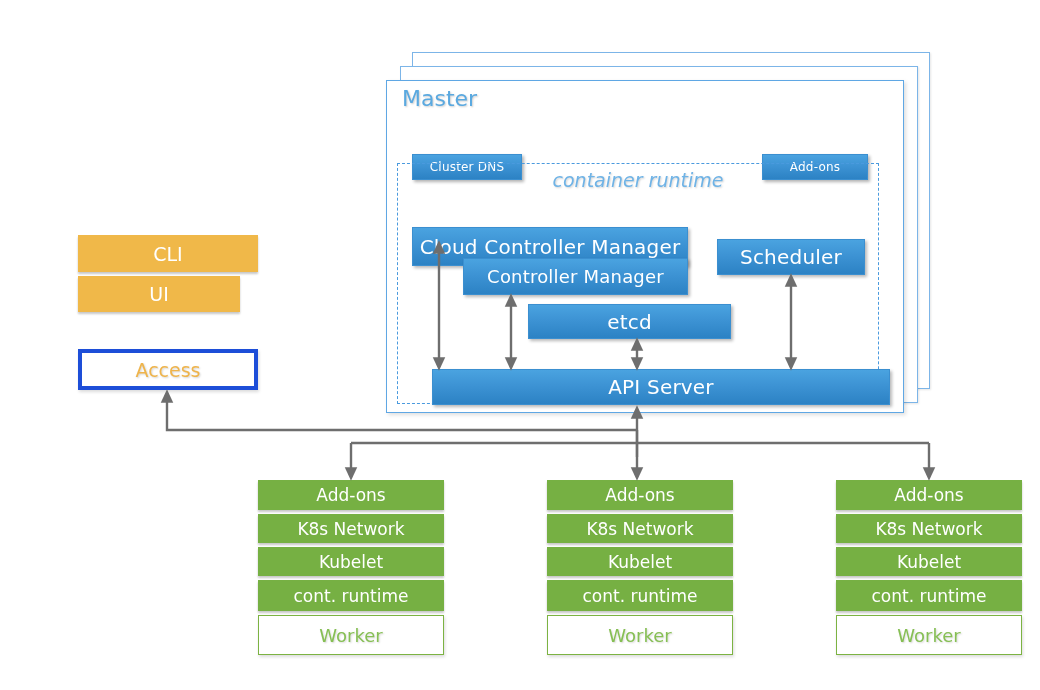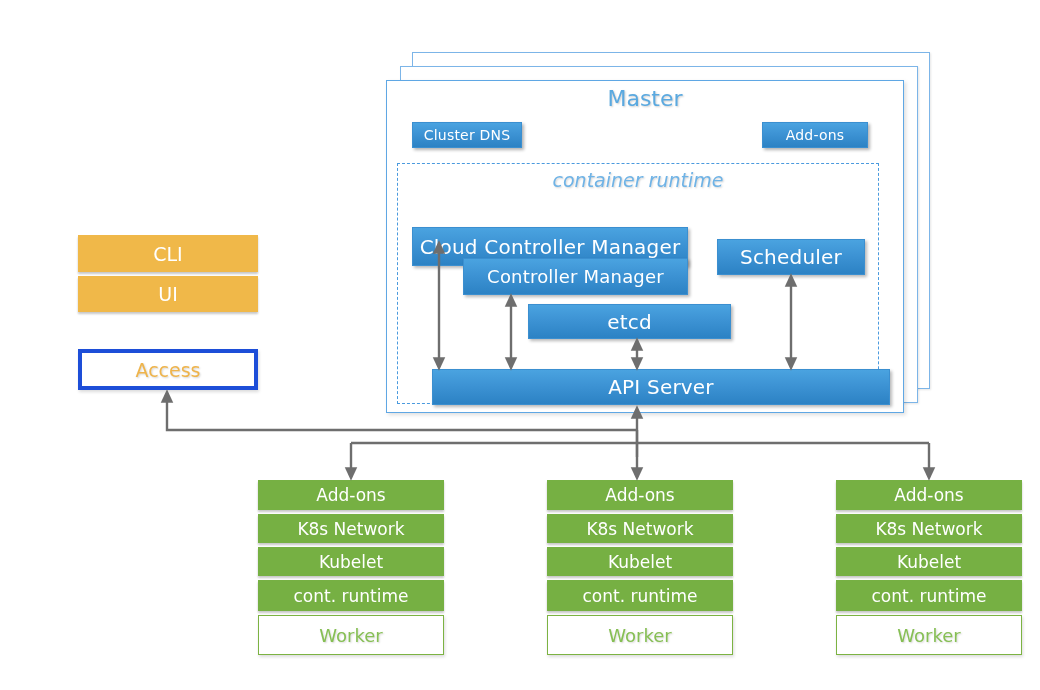--- a/index.html
+++ b/index.html
@@ -27,43 +27,44 @@
     display: flex;
     align-items: center;
     justify-content: center;
     box-sizing: border-box;
     box-shadow: 2px 2px 3px rgba(0,0,0,0.28);
     font-family: "DejaVu Sans", sans-serif;
     letter-spacing: 0.2px;
     white-space: nowrap;
   }
   .blue-box.small {
-    font-size: 14px;
+    font-size: 12px;
     box-shadow: 2px 2px 3px rgba(0,0,0,0.30);
+    margin-top: 32px;
   }
 
   
   .master-layer {
     border: 1px solid #7cb5e8;
     background: #ffffff;
     box-sizing: border-box;
     box-shadow: 1px 1px 2px rgba(0,0,0,0.10);
   }
   .master-front {
     border: 1px solid #5fa7e4;
     background: #ffffff;
     box-sizing: border-box;
     box-shadow: 2px 2px 4px rgba(0,0,0,0.13);
   }
   .master-title {
     color: #5aa9e0;
     font-size: 22px;
     font-family: "DejaVu Sans", sans-serif;
-    text-align: center;
     text-shadow: 1px 1px 2px rgba(0,0,0,0.20);
+    padding-left: 16px;
   }
   .runtime-box {
     border: 1px dashed #4a9ade;
     box-sizing: border-box;
     background: transparent;
   }
   .runtime-title {
     color: #6fb3e6;
     font-size: 19px;
     font-family: "DejaVu Sans", sans-serif;
@@ -157,21 +158,21 @@
 
   <div class="abs blue-box" style="left:463px; top:258px; width:225px; height:37px; font-size:18px;">Controller Manager</div>
 
   <div class="abs blue-box" style="left:528px; top:304px; width:203px; height:35px; font-size:20px;">etcd</div>
 
   <div class="abs blue-box" style="left:717px; top:239px; width:148px; height:36px; font-size:20px;">Scheduler</div>
 
   <div class="abs blue-box" style="left:432px; top:369px; width:458px; height:36px; font-size:20px;text-align:right;">API Server</div>
 
   <div class="abs amber-box" style="left:78px; top:235px; width:180px; height:37px;">CLI</div>
-  <div class="abs amber-box" style="left:78px; top:276px; width:180px; height:36px;">UI</div>
+  <div class="abs amber-box" style="left:78px; top:276px; width:162px; height:36px;">UI</div>
   <div class="abs access-box" style="left:78px; top:349px; width:180px; height:41px;">Access</div>
 
   <div class="abs green-box" style="left:258px; top:480px; width:186px; height:30px;">Add-ons</div>
   <div class="abs green-box" style="left:258px; top:514px; width:186px; height:29px;">K8s Network</div>
   <div class="abs green-box" style="left:258px; top:547px; width:186px; height:29px;">Kubelet</div>
   <div class="abs green-box" style="left:258px; top:580px; width:186px; height:31px;">cont. runtime</div>
   <div class="abs worker-label-box" style="left:258px; top:615px; width:186px; height:40px;">Worker</div>
 
   <div class="abs green-box" style="left:547px; top:480px; width:186px; height:30px;">Add-ons</div>
   <div class="abs green-box" style="left:547px; top:514px; width:186px; height:29px;">K8s Network</div>

